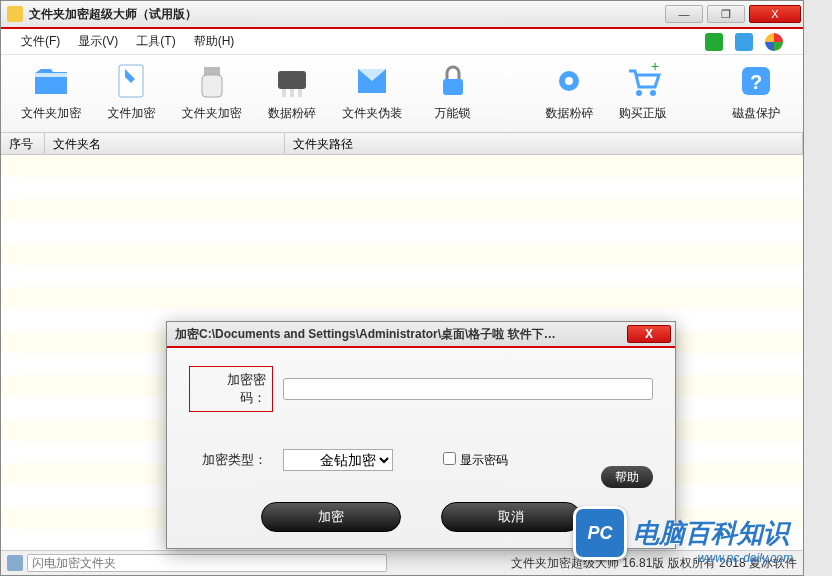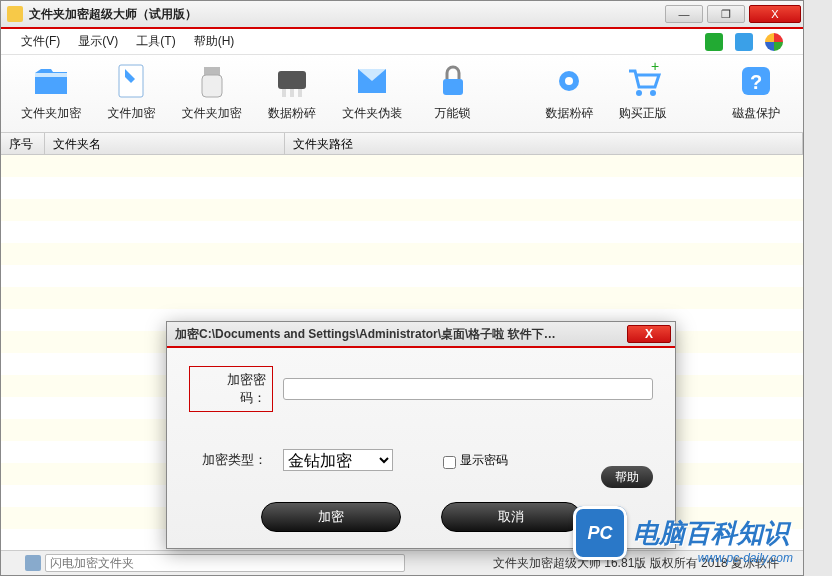--- a/index.html
+++ b/index.html
@@ -21,37 +21,37 @@
   .si.phone { background:#3aa0e8; }
   .si.clover { background: conic-gradient(#e33 0 90deg,#3a3 90deg 180deg,#36c 180deg 270deg,#fb3 270deg 360deg); border-radius:50%; }
   .toolbar { height: 78px; background: linear-gradient(#fff,#f6f6f6); border-bottom: 1px solid #ccc; display:flex; padding: 6px 10px 0 10px; }
   .tbtn { width: 82px; text-align:center; font-size:12px; color:#222; cursor:pointer; display:flex; flex-direction:column; align-items:center; gap:4px;}
   .tbtn .ticon { width:40px; height:40px; display:flex; align-items:center; justify-content:center;}
   .tbtn.small { width: 75px; }
   .tgap { flex: 0 0 40px; }
   .columns { height:22px; background:linear-gradient(#f7f7f7,#e5e5e5); border-bottom:1px solid #c8c8c8; display:flex; font-size:12px;}
   .colcell { border-right:1px solid #c8c8c8; padding:3px 8px; }
   .listarea { position:relative; height: calc(100% - 28px - 26px - 78px - 22px - 24px); background: repeating-linear-gradient(#fffef0 0 22px, #ffffff 22px 44px); border-bottom:1px solid #ccc;}
-  .statusbar { height:24px; background:#f0f0f0; display:flex; align-items:center; font-size:12px; padding:0 24px; gap:0; justify-content:space-between;}
+  .statusbar { height:24px; background:#f0f0f0; display:flex; align-items:center; font-size:12px; padding:0 6px; gap:0; justify-content:space-between;}
   .sbl { display:flex; align-items:center; gap:4px; flex:1; max-width:380px;}
   .sbl .sicon { width:16px; height:16px; background:#8ac; border-radius:2px;}
   .sinput { flex:1; height:18px; border:1px solid #bbb; border-radius:2px; padding:0 4px; font-size:12px; background:#fff;}
   .copyright { color:#333; white-space:nowrap; overflow:hidden; }
 
   
   .dialog { position:absolute; left:165px; top:166px; width:510px; background:#f4f4f4; border:1px solid #888; box-shadow:0 4px 18px rgba(0,0,0,.35);}
   .dlg-title { height:26px; background:linear-gradient(#eee,#ddd); border-bottom:2px solid #d40000; display:flex; align-items:center; font-size:12px; font-weight:bold; color:#333; padding-left:8px; position:relative;}
   .dlg-title .dclose { position:absolute; right:4px; top:3px; width:44px; height:18px; background:linear-gradient(#e43,#c11); color:#fff; border:1px solid #900; border-radius:2px; font-size:12px; display:flex; align-items:center; justify-content:center; cursor:pointer;}
   .dlg-body { padding:18px 22px 16px 22px; background: linear-gradient(#f8f8f8,#f0f0f0);}
   .row { display:flex; align-items:center; margin-bottom:14px; gap:10px;}
   .lbl { width:84px; text-align:right; font-size:13px; color:#222; padding:4px 6px;}
   .lblbox { border:1px solid #c00;padding-left:25px; }
   .pwd { flex:1; height:22px; border:1px solid #aaa; border-radius:3px; background:#fff; padding:0 6px;}
-  .sel { width:110px; height:22px; border:1px solid #aaa; background:#fff; font-size:16px;}
-  .chk { display:flex; align-items:flex-end; gap:4px; font-size:12px; margin-left:40px;}
+  .sel { width:110px; height:22px; border:1px solid #aaa; background:#fff; font-size:14px;text-align:right;}
+  .chk { display:flex; align-items:flex-start; gap:4px; font-size:12px; margin-left:40px;}
   .helpbtn { margin-left:auto; width:52px; height:22px; border-radius:11px; background:linear-gradient(#555,#222); color:#fff; font-size:12px; border:none; cursor:pointer;margin-top:34px;}
   .btnrow { display:flex; justify-content:center; gap:40px; margin-top:10px;}
   .pill { width:140px; height:30px; border-radius:15px; background:linear-gradient(#5a5a5a,#111); color:#fff; border:1px solid #000; font-size:13px; cursor:pointer;}
 
   
   .wm { position:absolute; right:0; bottom:8px; width:230px; height:68px; pointer-events:none; display:flex; align-items:center;}
   .wm .badge { width:54px; height:54px; background:#2a78c8; border-radius:10px; box-shadow:inset 0 0 0 3px #fff, 0 2px 4px rgba(0,0,0,.3); display:flex; align-items:center; justify-content:center; color:#fff; font-weight:bold; font-size:18px; font-style:italic;}
   .wm .wmtext { color:#2a78c8; font-weight:900; font-style:italic; font-size:26px; margin-left:6px; text-shadow:1px 1px 0 #fff; line-height:1;}
   .wm .wmurl { position:absolute; right:10px; bottom:2px; color:#2a78c8; font-size:12px; font-style:italic;}
 </style>

